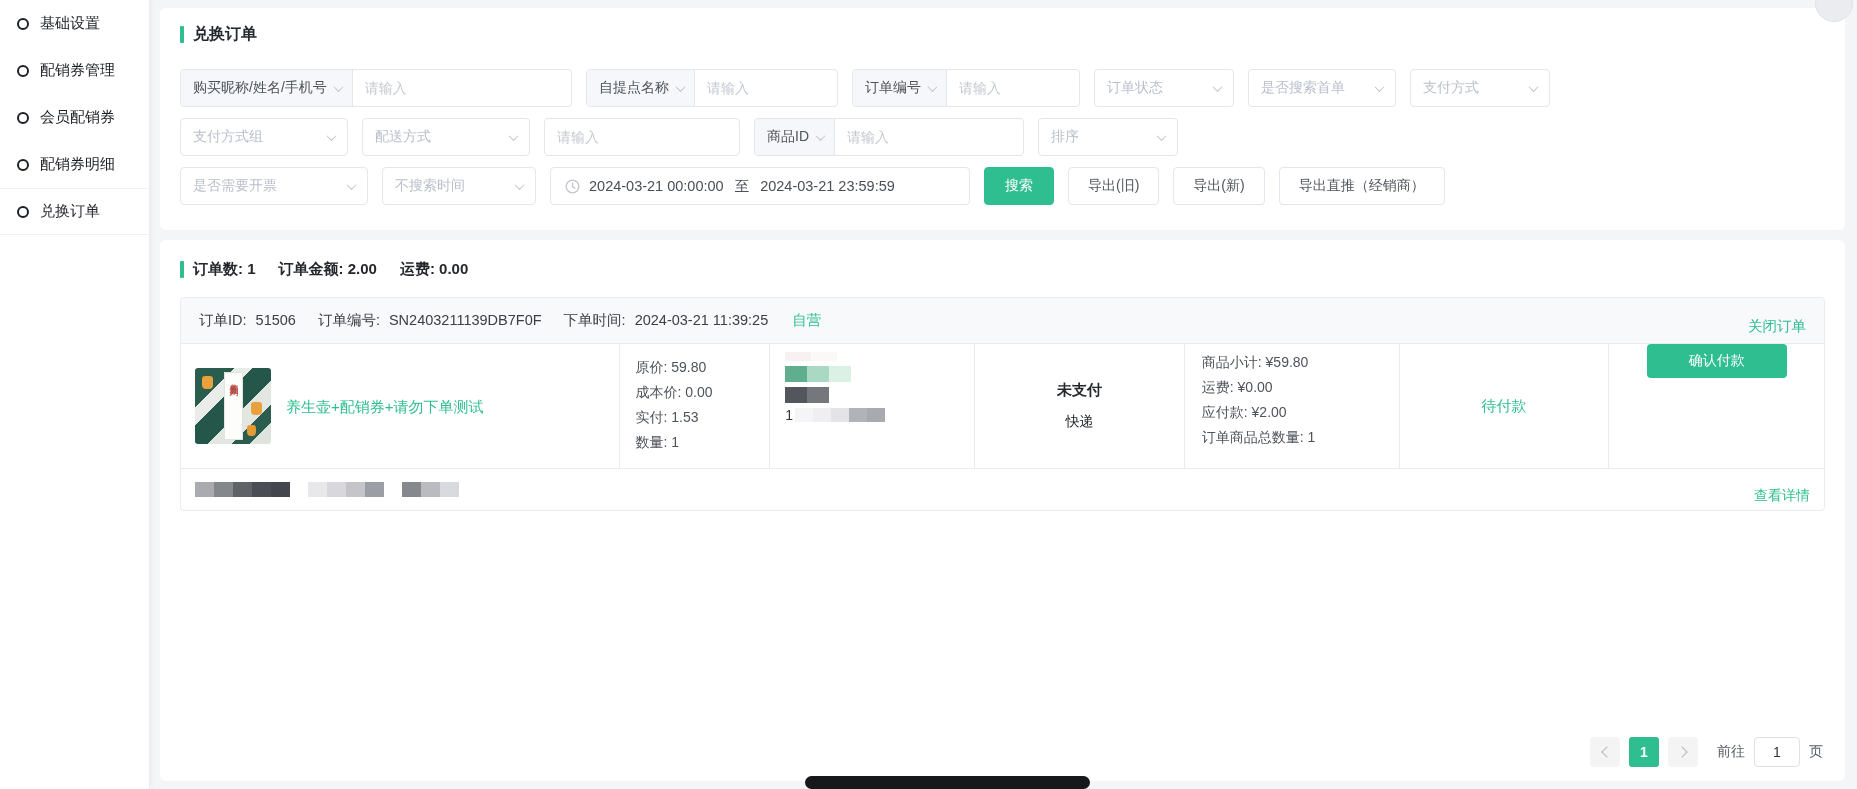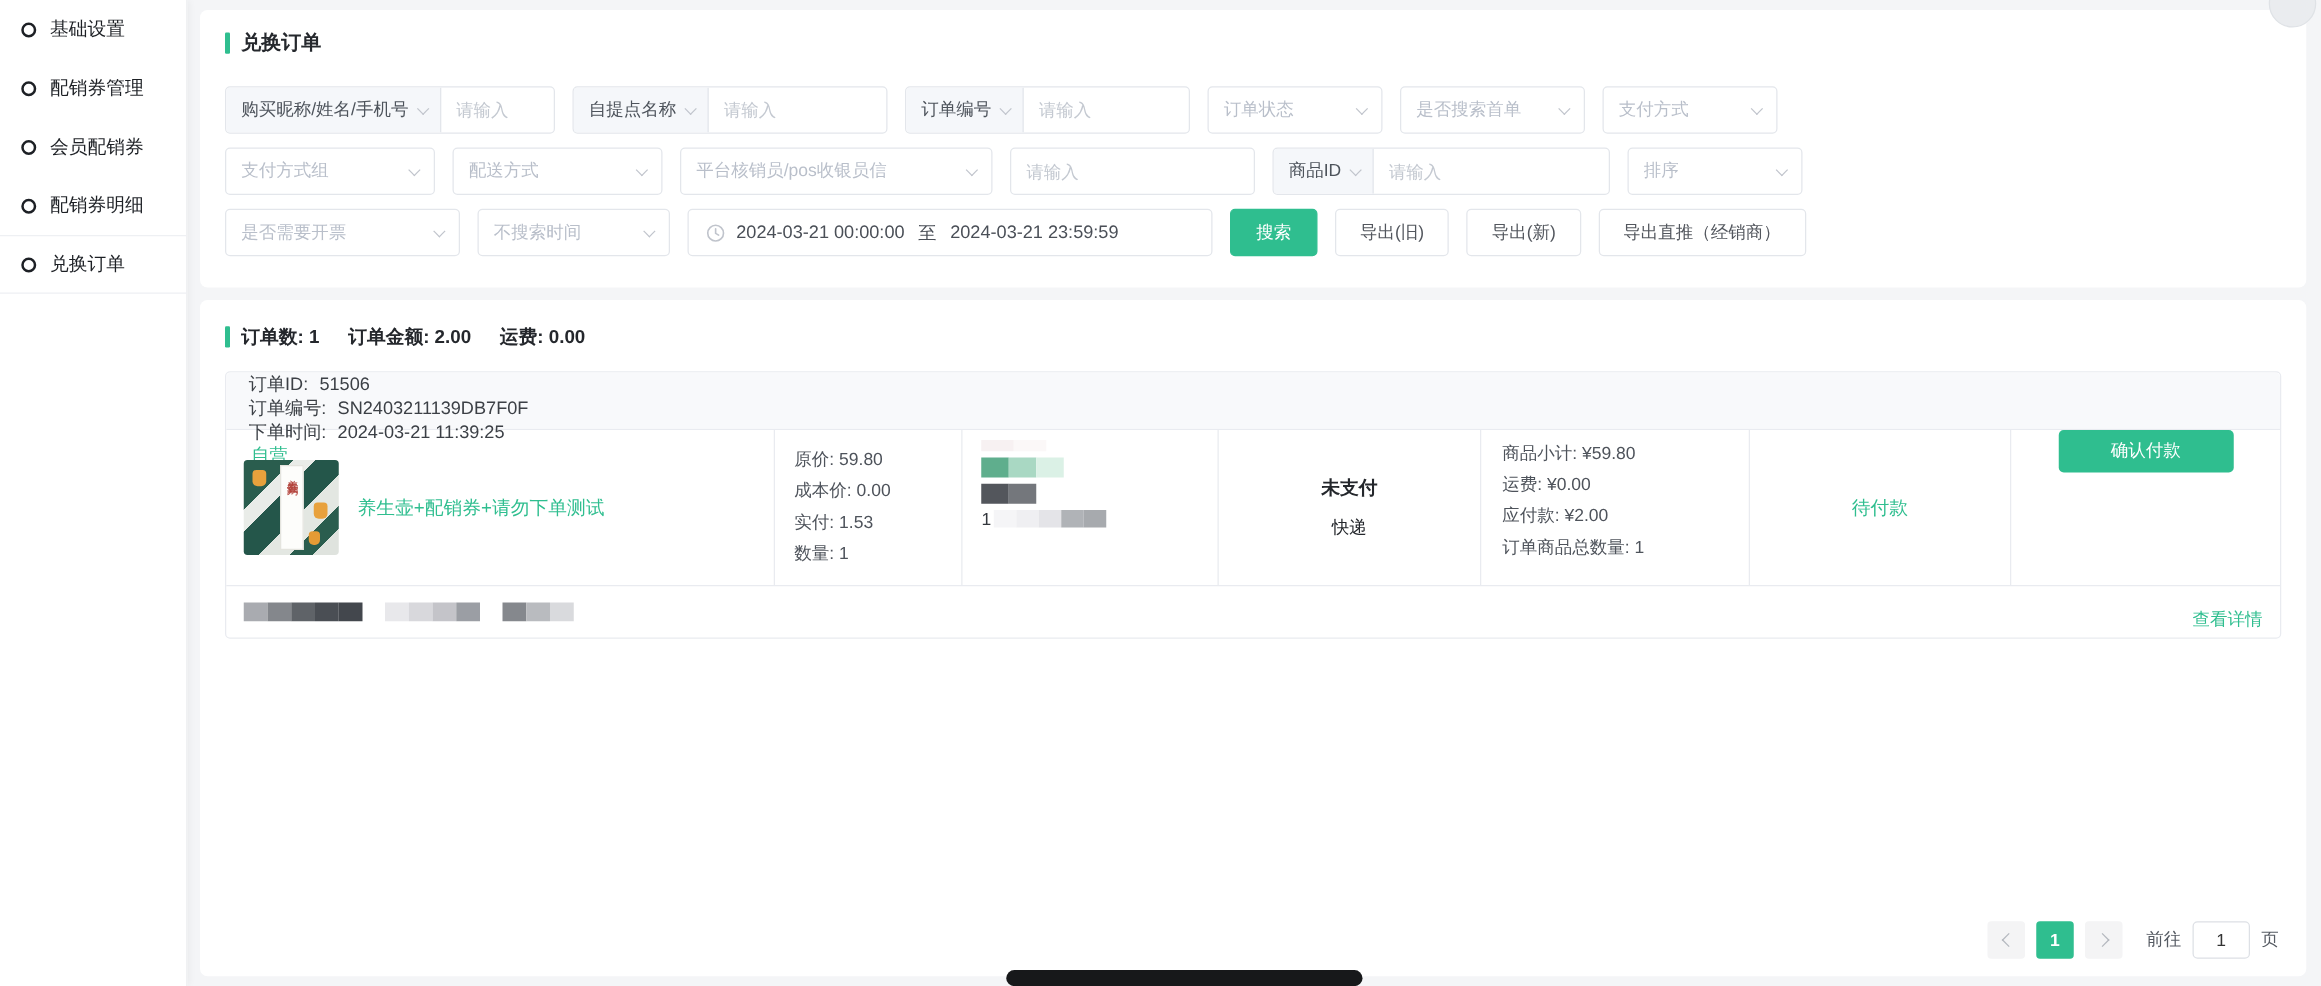--- a/index.html
+++ b/index.html
@@ -68,21 +68,21 @@
   .btn.primary { background:var(--primary); border-color:var(--primary); color:#fff; }
 
   
   .summary { display:flex; align-items:center; gap:9px; font-size:15px; font-weight:bold; color:#24272c; }
   .summary span { margin-right:14px; }
 
   
   .order-card { margin-top:18px; border:1px solid #e9ebf0; border-radius:4px; }
   .oc-header {
     height:46px; background:#f8f9fb; border-bottom:1px solid #e9ebf0; border-radius:4px 4px 0 0;
-    display:flex; align-items:flex-start; padding:0 18px; font-size:14.5px; color:#3c4046;flex-direction:column;
+    display:flex; align-items:center; padding:0 18px; font-size:14.5px; color:#3c4046;
   }
   .oc-header .pair { margin-right:22px; white-space:nowrap; }
   .oc-header .pair b { font-weight:normal; margin-left:5px; }
   .tag-self { color:var(--primary); margin-left:2px; }
   .spacer { flex:1; }
   .link { color:var(--primary); cursor:pointer; text-decoration:none; font-size:14.5px; white-space:nowrap;margin-top:12px; }
 
   .oc-body { display:flex; height:124px; }
   .col { border-right:1px solid #e9ebf0; height:100%; }
   .col:last-child { border-right:none; }
@@ -186,21 +186,21 @@
 
 <div class="main">
 
   <section class="card filters-card">
     <div class="page-title">
       <span class="green-bar"></span>
       <b>兑换订单</b>
     </div>
 
     <div class="frow first">
-      <div class="ctl combo" style="width:264px">
+      <div class="ctl combo" style="width:392px">
         <div class="combo-label">
           <span>购买昵称/姓名/手机号</span>
           <i class="caret"></i>
         </div>
         <input style="width: 136px;" placeholder="请输入">
       </div>
       <div class="ctl combo" style="width:252px">
         <div class="combo-label">
           <span>自提点名称</span>
           <i class="caret"></i>
@@ -228,24 +228,20 @@
       </div>
     </div>
 
     <div class="frow">
       <div class="ctl select" style="width:168px">
         <span class="lab">支付方式组</span>
         <i class="caret"></i>
       </div>
       <div class="ctl select" style="width:168px">
         <span class="lab">配送方式</span>
-        <i class="caret"></i>
-      </div>
-      <div class="ctl select" style="width:250px">
-        <span class="lab">平台核销员/pos收银员信</span>
         <i class="caret"></i>
       </div>
       <div class="ctl plain-input" style="width:196px">
         <input style="width: 100%;" placeholder="请输入">
       </div>
       <div class="ctl combo" style="width:270px">
         <div class="combo-label">
           <span>商品ID</span>
           <i class="caret"></i>
         </div>

